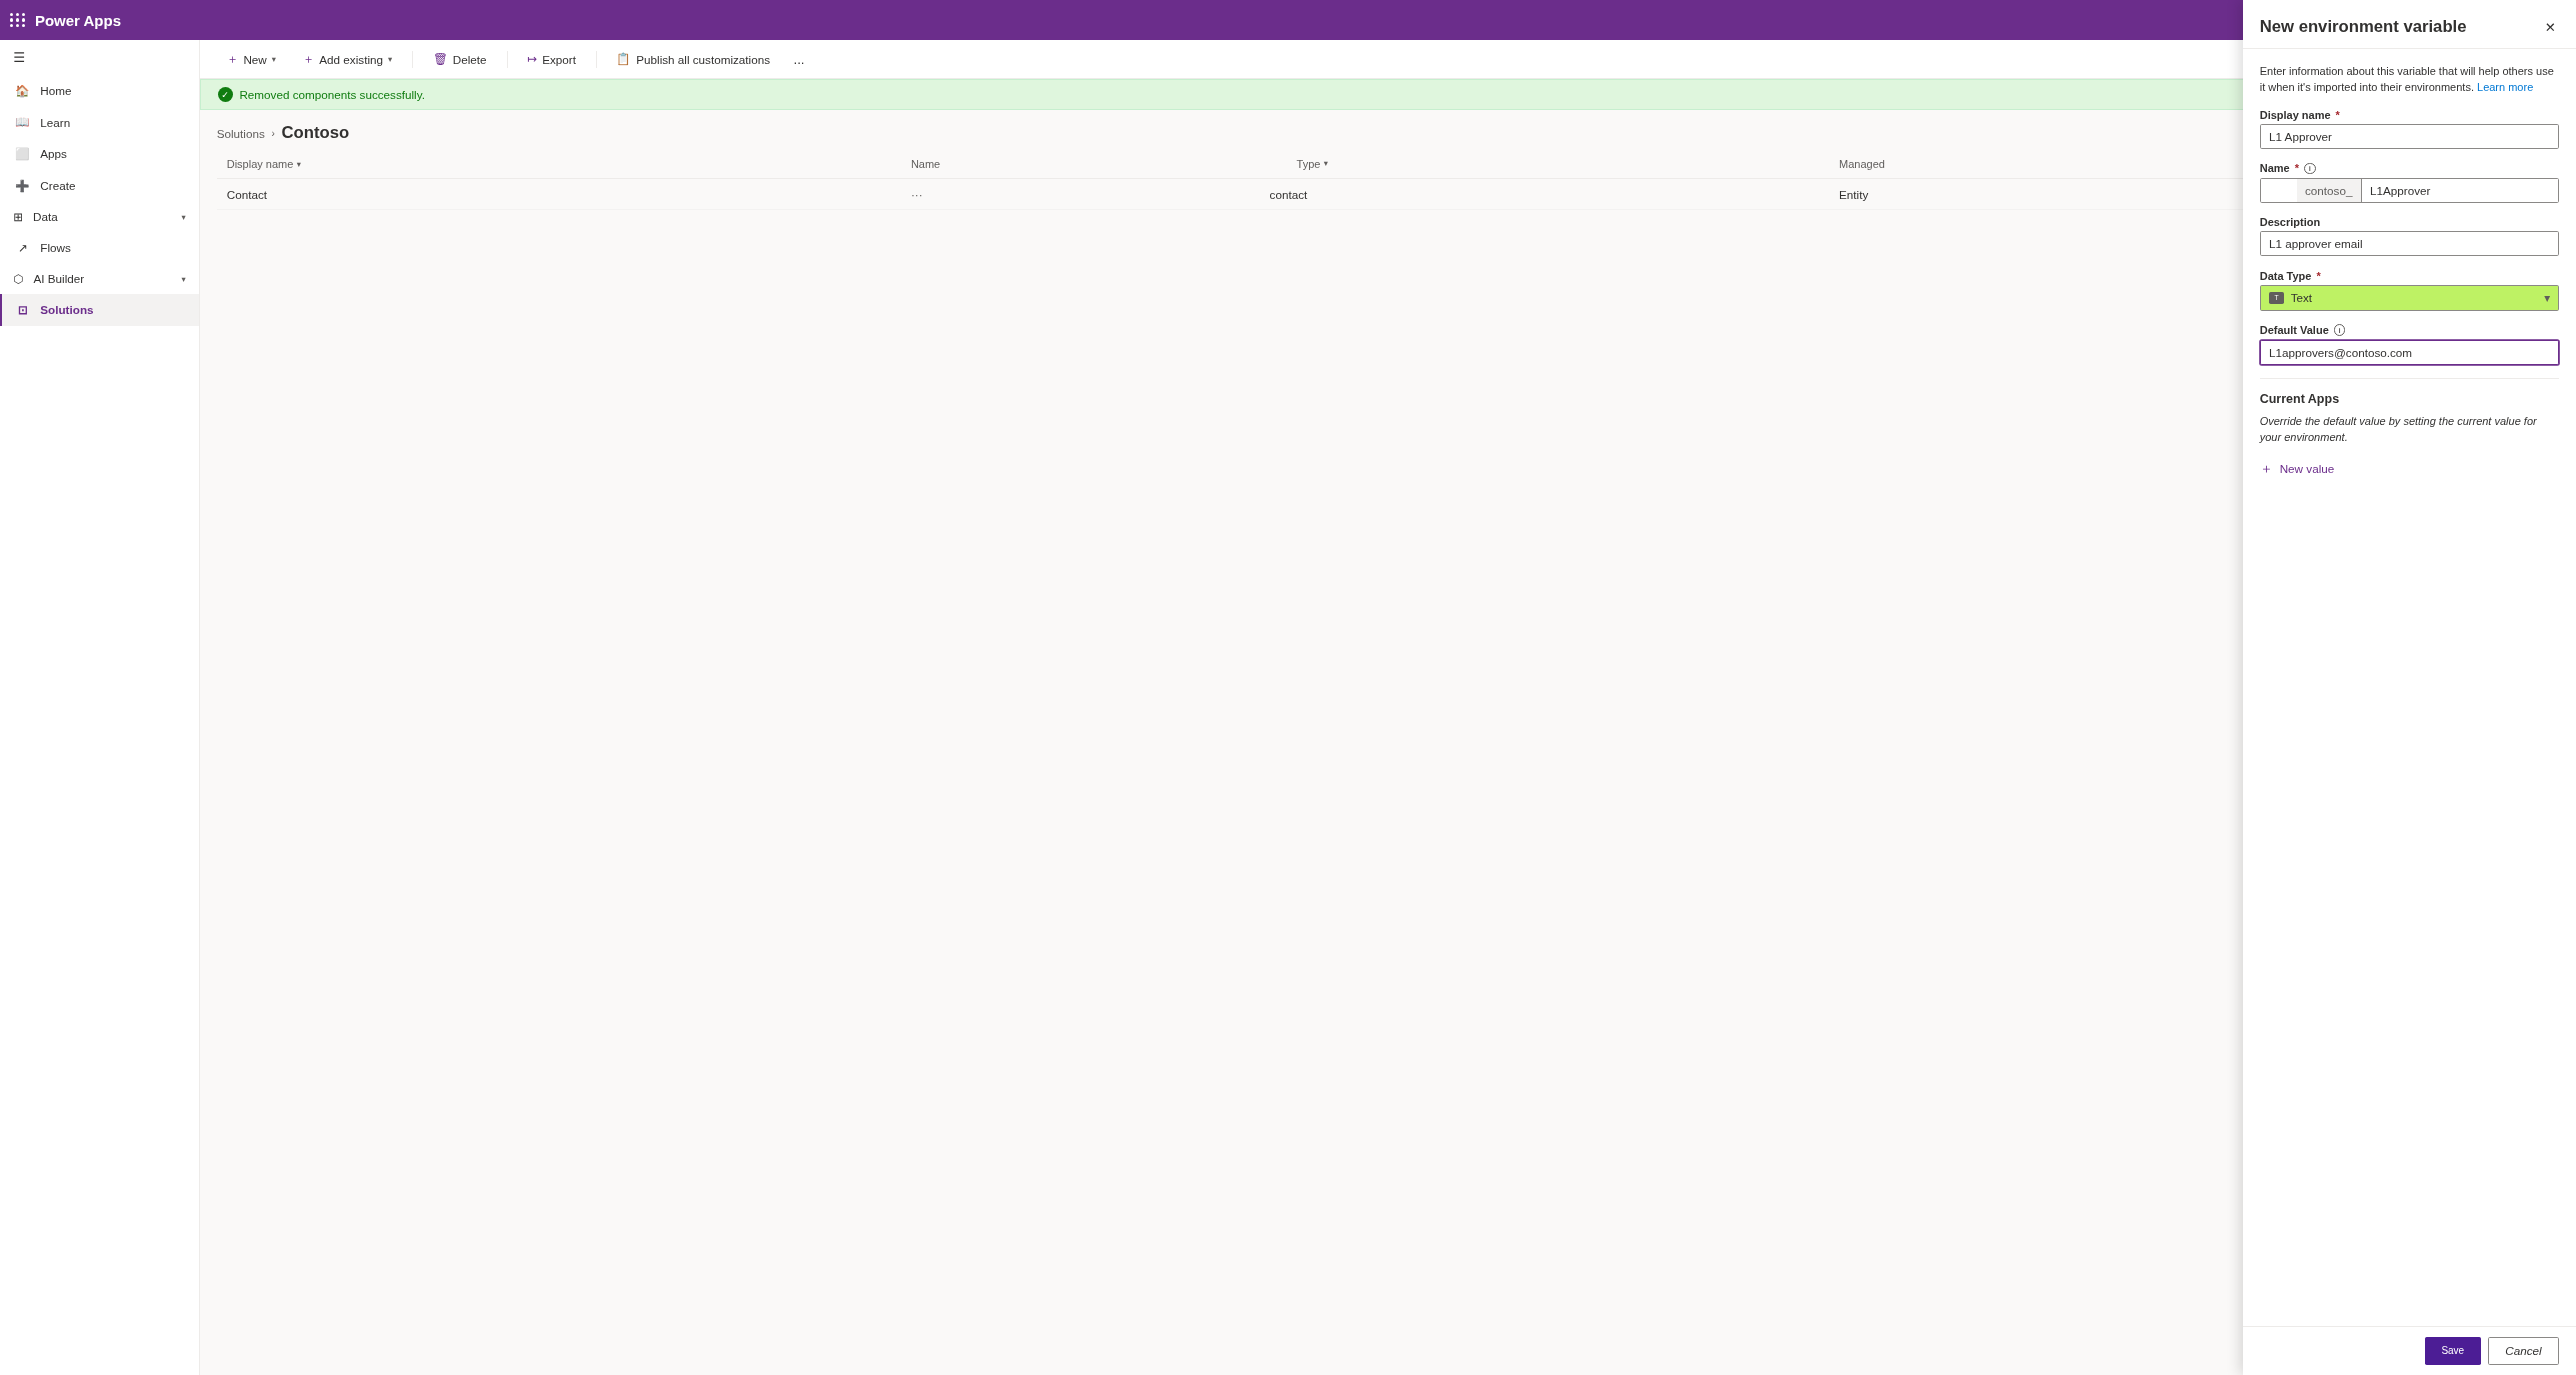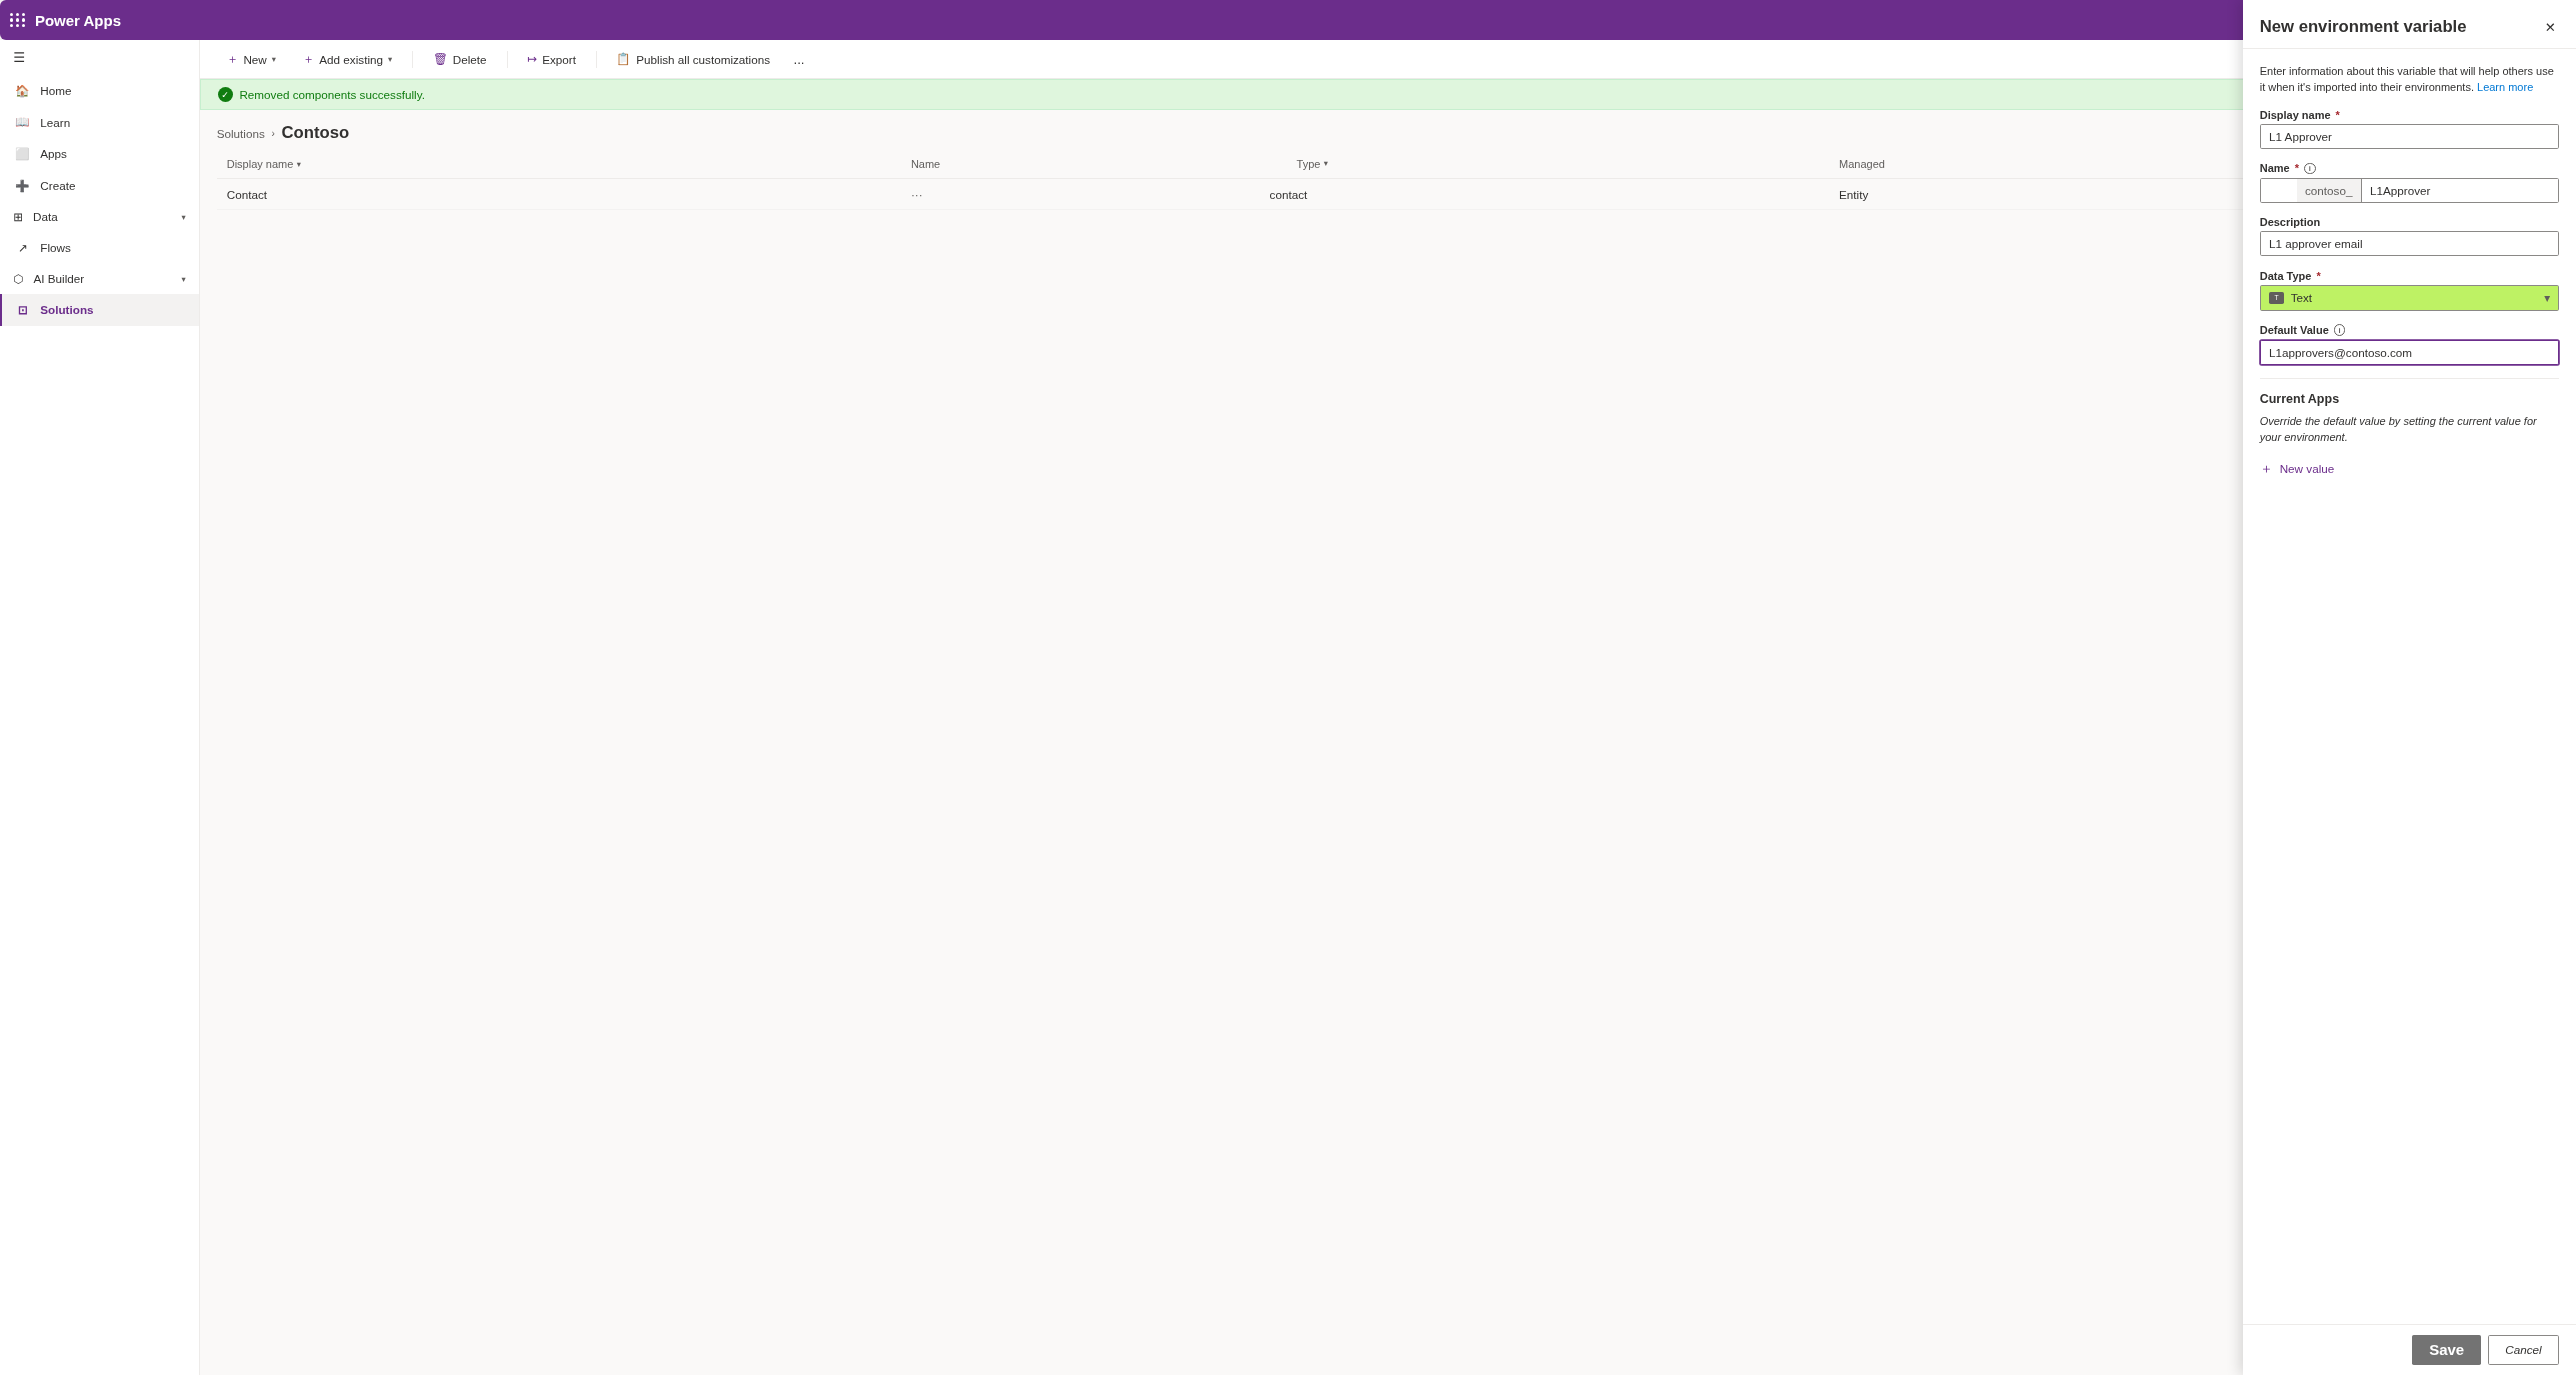--- a/index.html
+++ b/index.html
@@ -7,21 +7,20 @@
 
     
     .top-nav {
       background: #6b2d8b;
       height: 40px;
       display: flex;
       align-items: center;
       padding: 0 10px;
       gap: 10px;
       color: white;
-      border-radius: 6px;
     }
     .top-nav-logo {
       font-size: 15px;
       font-weight: 600;
       color: white;
     }
     .top-nav-spacer { flex: 1; }
     .top-nav-env {
       display: flex;
       align-items: center;
@@ -374,28 +373,27 @@
 
     
     .panel-footer {
       padding: 10px 16.7px;
       border-top: 0.8px solid #edebe9;
       display: flex;
       gap: 6.7px;
       justify-content: flex-end;
     }
     .btn-save {
-      background: #737373;
+      background: #4c1d95;
       color: white;
       border: none;
       padding: 6.7px 16.7px;
-      font-size: 15px;
-      border-radius: 1.7px;
-      cursor: pointer;
-      font-weight: bold;
+      font-size: 10px;
+      border-radius: 1.7px;
+      cursor: pointer;
     }
     .btn-cancel {
       background: white;
       color: #323130;
       border: 0.8px solid #8a8886;
       padding: 6.7px 16.7px;
       font-size: 11.7px;
       border-radius: 1.7px;
       cursor: pointer;
       font-style: italic;

